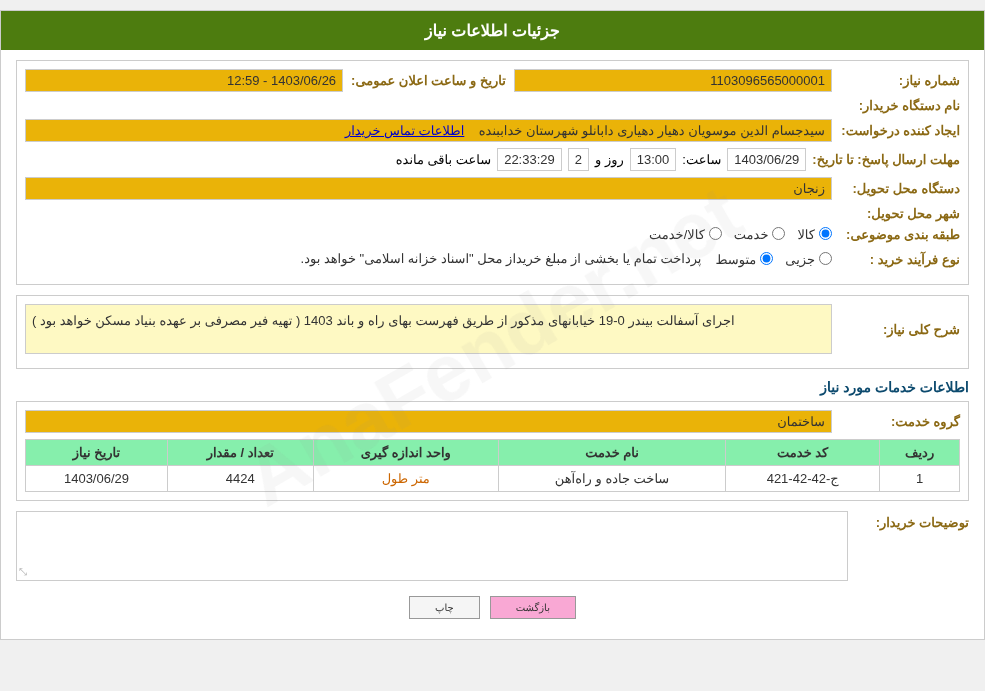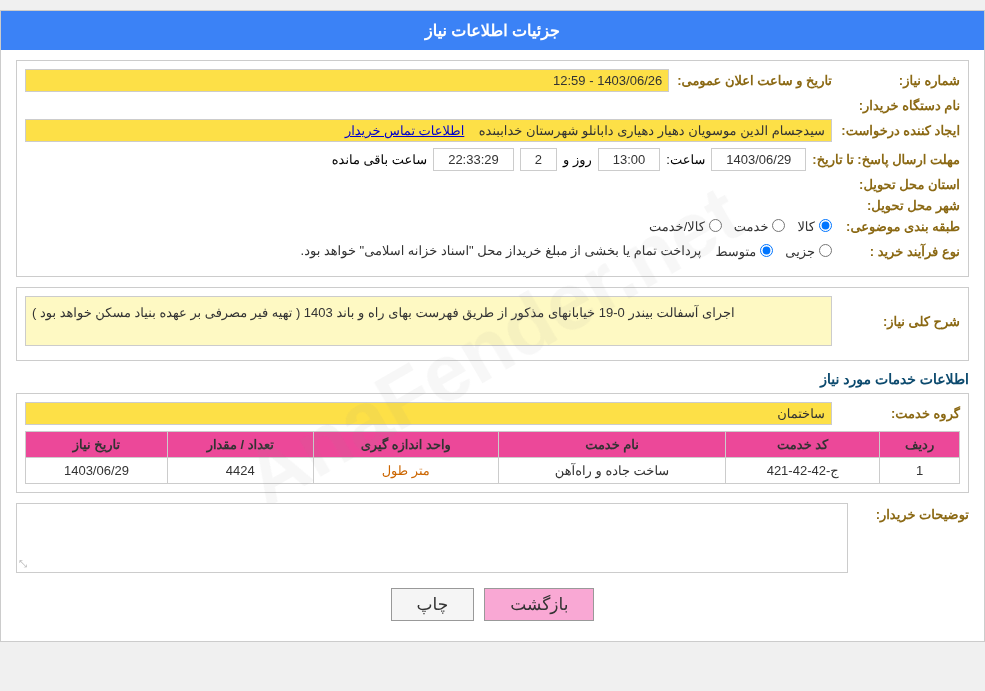--- a/index.html
+++ b/index.html
@@ -10,21 +10,21 @@
       direction: rtl;
       color: #333;
     }
     .page-wrapper {
       max-width: 985px;
       margin: 10px auto;
       background: #fff;
       border: 1px solid #ccc;
     }
     .page-header {
-      background: #3b82f6;
+      background: #4d7c0f;
       color: #fff;
       text-align: center;
       padding: 10px;
       font-size: 16px;
       font-weight: bold;
     }
     .content {
       padding: 10px 15px;
     }
     .info-section {
@@ -42,21 +42,21 @@
       color: #8B6914;
       font-weight: bold;
       min-width: 120px;
       text-align: right;
       white-space: nowrap;
     }
     .row-value {
       flex: 1;
       border: 1px solid #ccc;
       padding: 3px 6px;
-      background: #fde047;
+      background: #eab308;
       min-height: 22px;
       text-align: right;
     }
     .row-value.no-border {
       border: none;
       background: transparent;
     }
     .link-blue {
       color: #0000cc;
       text-decoration: underline;
@@ -67,21 +67,21 @@
       display: flex;
       align-items: center;
       gap: 6px;
       flex-wrap: nowrap;
     }
     .date-row .row-label {
       min-width: 120px;
     }
     .date-input {
       border: 1px solid #ccc;
-      padding: 3px 14px;
+      padding: 3px 6px;
       background: #fff;
       min-height: 22px;
       text-align: center;
     }
     .small-label {
       white-space: nowrap;
       color: #000000;
     }
     .radio-group {
       display: flex;
@@ -116,21 +116,21 @@
       width: 100%;
       border-collapse: collapse;
       margin-top: 6px;
     }
     .services-table th, .services-table td {
       border: 1px solid #ccc;
       padding: 5px 8px;
       text-align: center;
     }
     .services-table th {
-      background: #ec4899;
+      background: #86efac;
       font-weight: bold;
       color: #333;
     }
     .services-table td.orange {
       color: #cc6600;
     }
     .buyer-notes {
       display: flex;
       align-items: flex-start;
       gap: 1px;
@@ -161,21 +161,21 @@
     .button-row {
       display: flex;
       justify-content: center;
       gap: 10px;
       margin: 15px 0 10px;
     }
     .btn {
       padding: 5px 25px;
       border: 1px solid #999;
       cursor: pointer;
-      font-size: 17px;
+      font-size: 10px;
       font-family: Tahoma, Arial, sans-serif;
     }
     .btn-back {
       background: #f9a8d4;
       color: #333;
     }
     .btn-print {
       background: #f5f5f5;
       color: #333;
     }
@@ -199,20 +199,21 @@
 
 <div class="page-wrapper">
   <div class="page-header">جزئیات اطلاعات نیاز</div>
 
   <div class="content">
 
     <div class="info-section">
 
       <div class="row">
         <span class="row-label">شماره نیاز:</span>
+        <span class="row-value">1103096565000001</span>
         <span class="row-label">تاریخ و ساعت اعلان عمومی:</span>
         <span class="row-value">1403/06/26 - 12:59</span>
       </div>
 
       <div class="row">
         <span class="row-label">نام دستگاه خریدار:</span>
       </div>
 
       <div class="row">
         <span class="row-label">ایجاد کننده درخواست:</span>
@@ -228,21 +229,22 @@
         <span class="date-input">1403/06/29</span>
         <span class="small-label">ساعت:</span>
         <span class="date-input">13:00</span>
         <span class="small-label">روز و</span>
         <span class="date-input">2</span>
         <span class="date-input">22:33:29</span>
         <span class="small-label">ساعت باقی مانده</span>
       </div>
 
       <div class="row">
-        <span class="row-label">استان محل تحویل:</span>
+        <span class="row-label">دستگاه محل تحویل:</span>
+        <span class="row-value">زنجان</span>
       </div>
 
       <div class="row">
         <span class="row-label">شهر محل تحویل:</span>
       </div>
 
       <div class="row">
         <span class="row-label">طبقه بندی موضوعی:</span>
         <div class="radio-group">
           <div class="radio-item">

